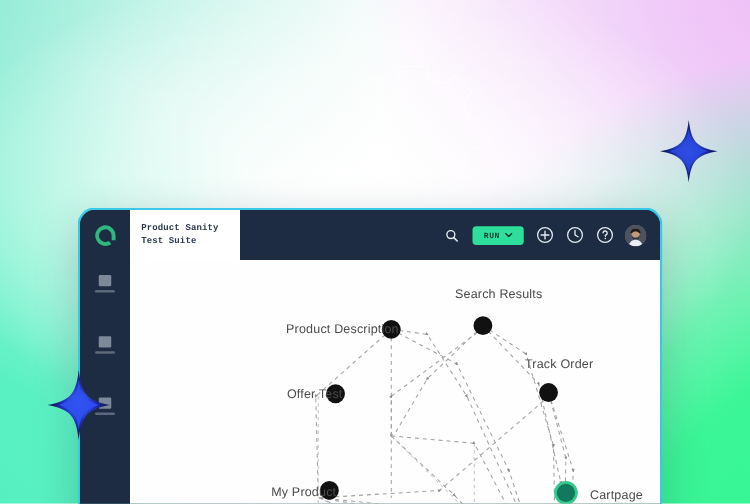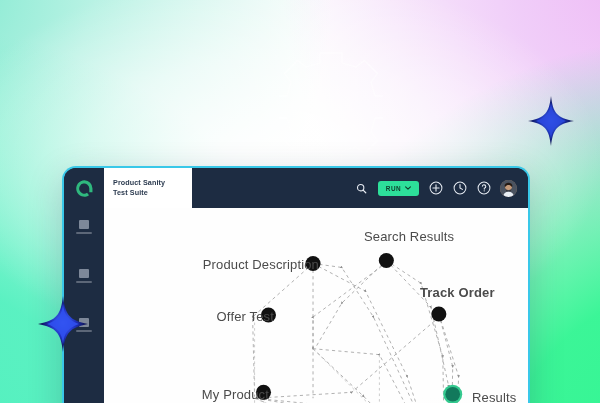--- a/index.html
+++ b/index.html
@@ -106,20 +106,21 @@
 
   
   .topbar {
     position: absolute;
     left: 40px; right: 0; top: 0;
     height: 40px;
     background: #1d2c42;
     display: flex;
     align-items: center;
     z-index: 3;
+    font-family: Liberation Mono, monospace;
   }
   .tab {
     width: 88px;
     height: 40px;
     background: #ffffff;
     display: flex;
     flex-direction: column;
     justify-content: center;
     padding: 0 9px;
     font-size: 7.2px;
@@ -175,21 +176,21 @@
     position: absolute;
     left: 40px; right: 0; top: 40px; bottom: 0;
     background: #fefefe;
     overflow: hidden;
     z-index: 2;
   }
   .canvas-svg { position: absolute; inset: 0; width: 100%; height: 100%; }
 
   .node-label {
     position: absolute;
-    font-size: 13px;
+    font-size: 10px;
     color: #4b4b4b;
     white-space: nowrap;
     letter-spacing: 0.15px;
     transform: translateY(-50%);
   }
   .node-label.right { transform: translate(0, -50%); }
   .node-label.left  { transform: translate(-100%, -50%); }
 </style>
 </head>
 <body>
@@ -351,24 +352,24 @@
         <circle cx="338" cy="107" r="7.6" fill="#111111"></circle>
         <circle cx="166" cy="108" r="7.6" fill="#111111"></circle>
         <circle cx="161" cy="186" r="7.6" fill="#111111"></circle>
 
         <circle cx="352" cy="188" r="9.6" fill="#34c98f"></circle>
         <circle cx="352" cy="188" r="7.4" fill="#12795c"></circle>
       </svg>
 
       <div class="node-label left" style="left:215px; top:56px;">Product Description</div>
       <div class="node-label" style="left:260px; top:28px;">Search Results</div>
-      <div class="node-label" style="left:316px; top:84px;font-weight:bold;">Track Order</div>
+      <div class="node-label" style="left:316px; top:84px;">Track Order</div>
       <div class="node-label left" style="left:170px; top:108px;">Offer Test</div>
       <div class="node-label left" style="left:165px; top:186px;">My Product</div>
-      <div class="node-label right" style="left:368px; top:189px;">Results</div>
+      <div class="node-label right" style="left:368px; top:189px;">Cartpage</div>
     </div>
 
   </div>
 
   <svg class="sparkle sparkle-left" viewBox="0 0 50 56">
     <defs>
       <radialGradient id="spkB" cx="50%" cy="48%" r="52%">
         <stop offset="0%" stop-color="#4a79ff"></stop>
         <stop offset="45%" stop-color="#2134c4"></stop>
         <stop offset="100%" stop-color="#070b33"></stop>

